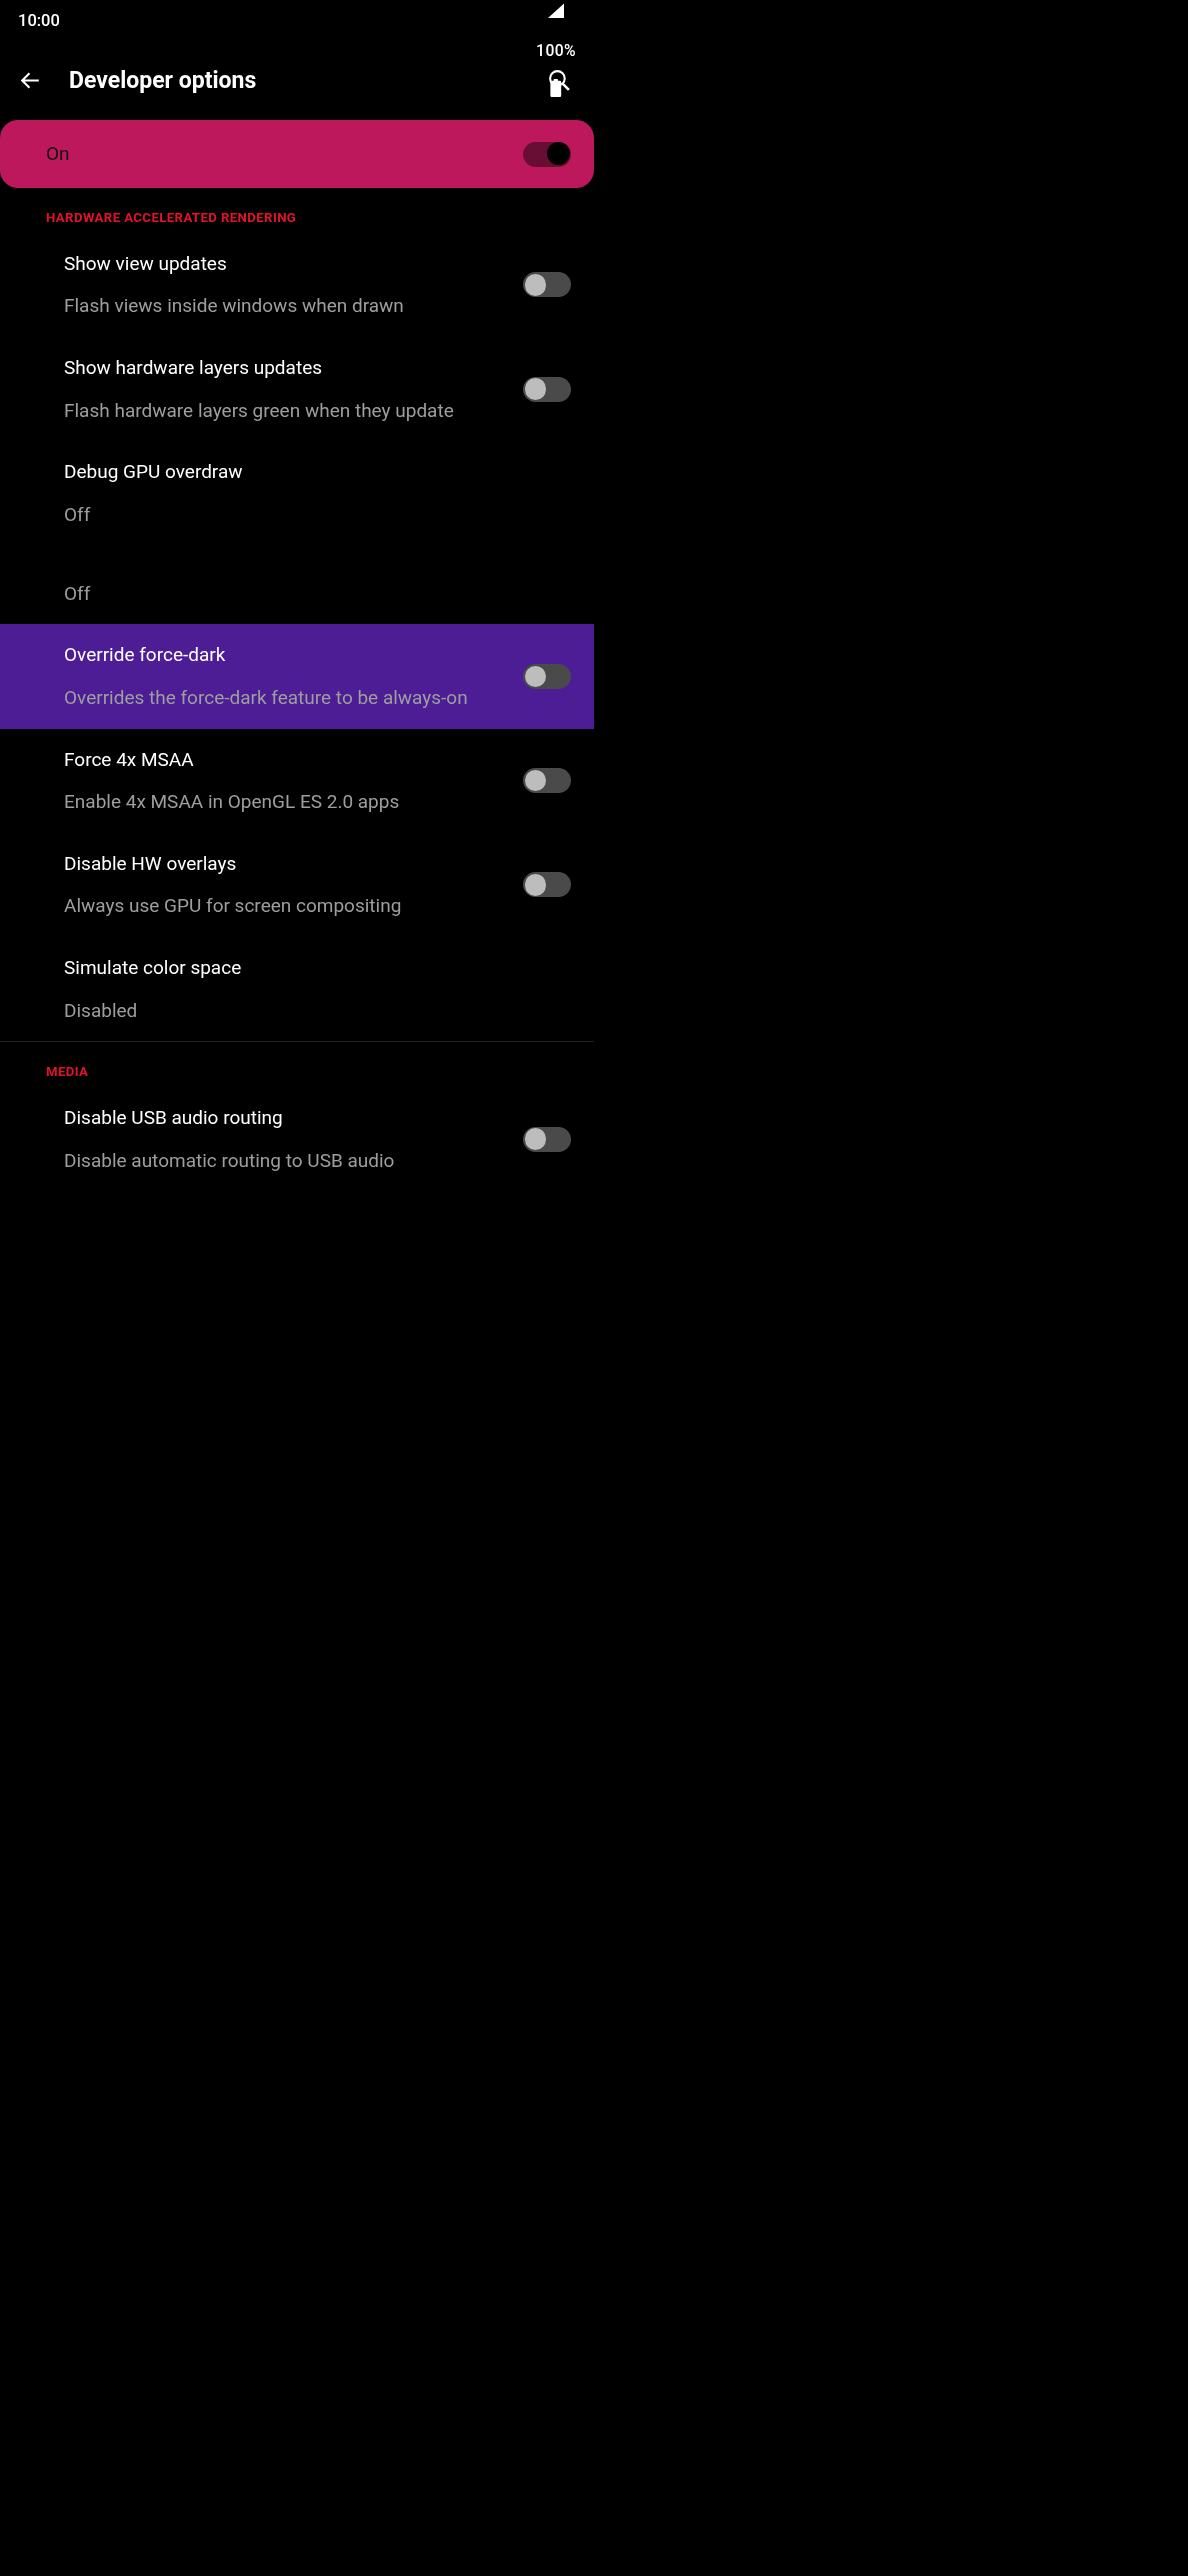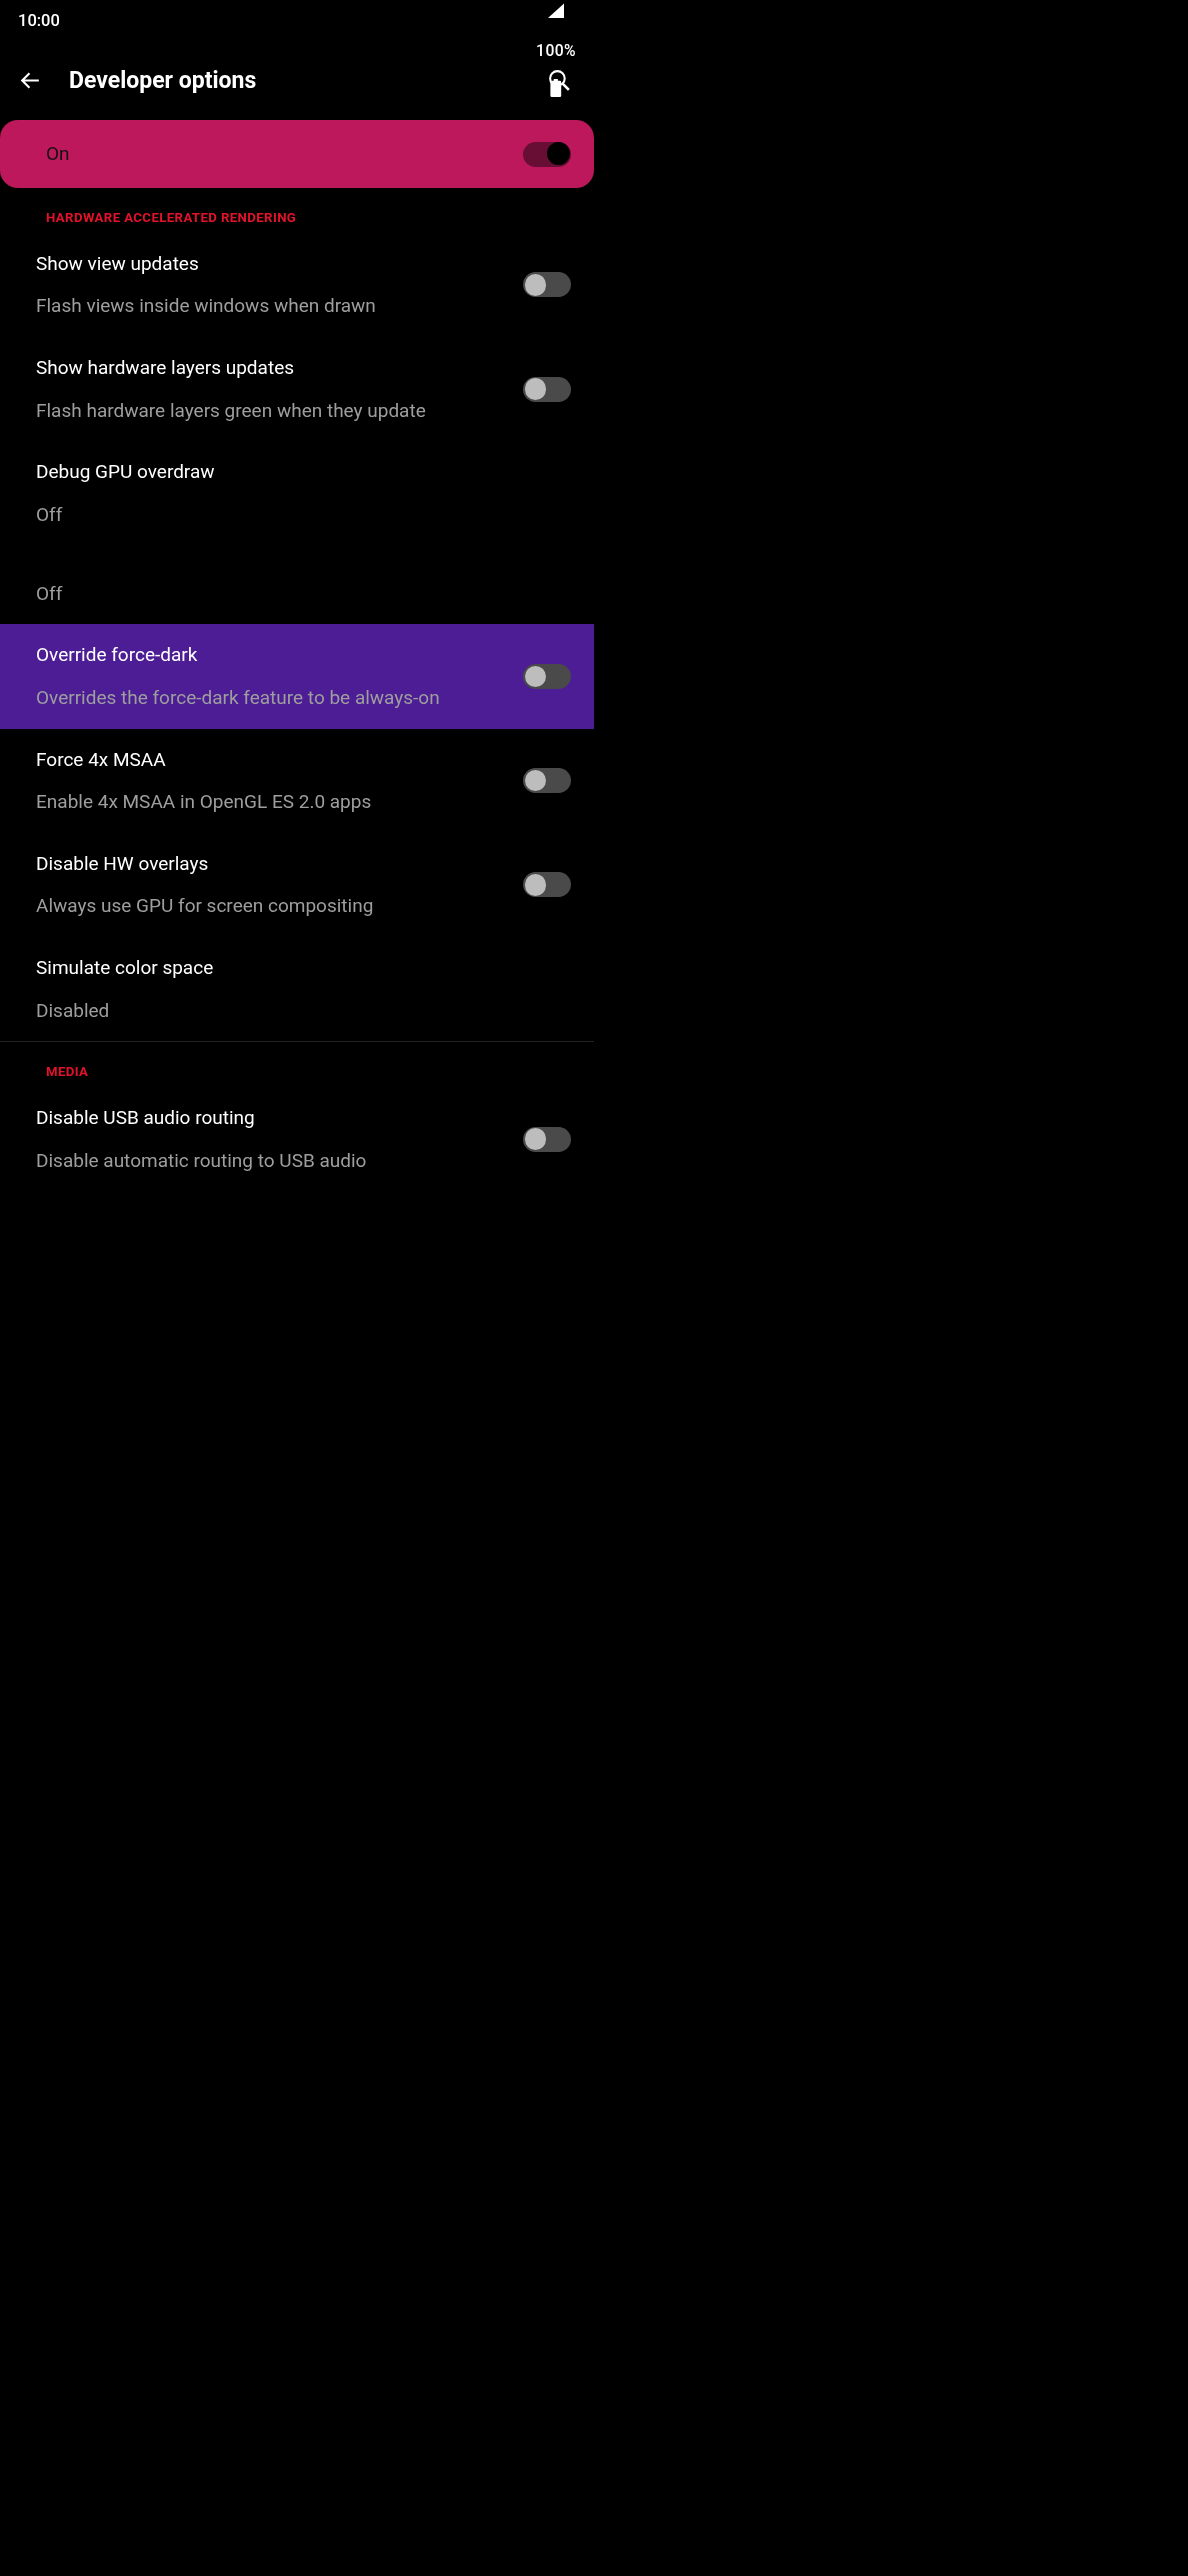--- a/index.html
+++ b/index.html
@@ -122,21 +122,21 @@
       padding: 21.5px 46px 8.3px 46px;
       color: #e3122b;
       font-size: 13.2px;
       font-weight: 700;
       letter-spacing: 0.4px;
     }
     
     .row {
       display: flex;
       align-items: center;
-      padding: 18px 23px 18px 36px;
+      padding: 18px 23px 18px 64px;
       gap: 16.5px;
     }
     .row.highlight {
       background: #4c1d95;
     }
     .row .text {
       flex: 1 1 auto;
       min-width: 0;
     }
     .row .title {

